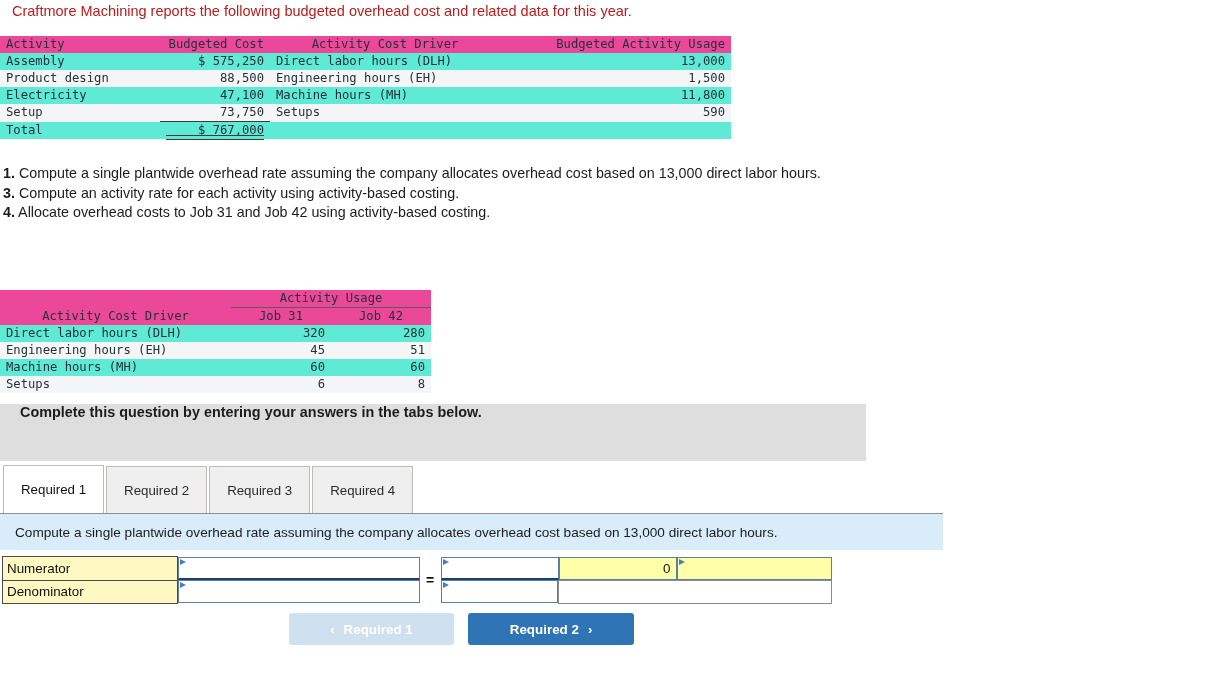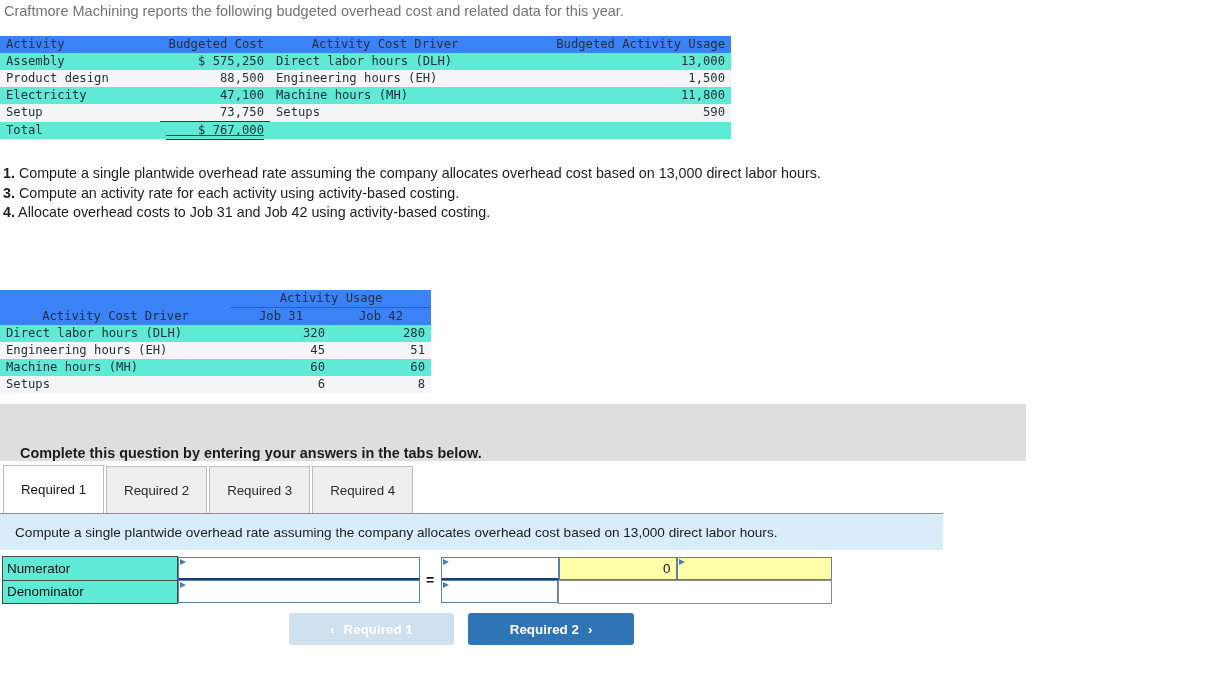--- a/index.html
+++ b/index.html
@@ -8,41 +8,41 @@
     width: 1221px; height: 695px;
     background: #ffffff;
     font-family: "Liberation Sans", sans-serif;
     color: #1a1a1a;
     overflow: hidden;
   }
   .page { position: relative; width: 1221px; height: 695px; }
 
   
   .intro {
-    position: absolute; left: 4px; top: 1px;
-    font-size: 14.5px; line-height: 20px; color: #737373;
+    position: absolute; left: 12px; top: 1px;
+    font-size: 14.5px; line-height: 20px; color: #b91c1c;
     white-space: nowrap;
   }
 
   
   .mono-table {
     position: absolute;
     border-collapse: collapse;
     font-family: "DejaVu Sans Mono", "Liberation Mono", monospace;
     font-size: 12.2px;
     color: #25303b;
   }
   .mono-table td, .mono-table th {
     padding: 0 6px;
     height: 17px;
     line-height: 17px;
     font-weight: normal;
     white-space: pre;
   }
-  .hdr td { background: #3b82f6; }
+  .hdr td { background: #ec4899; }
   .row-a td { background: #5eead4; }
   .row-b td { background: #f4f5f7; }
   .num { text-align: right; }
   .ctr { text-align: center; }
   .ul-single { border-bottom: 1px solid #3a3a3a; }
   .dbl-under {
     position: relative;
   }
   .dbl-under::after {
     content: "";
@@ -71,23 +71,23 @@
     position: absolute; left: 3px; top: 164px; width: 930px;
     font-size: 14.3px; line-height: 19.5px; color: #1c1c1c;
   }
   .required .rq-head { font-weight: bold; }
   .required p { margin: 0; }
   .required b { font-weight: bold; }
 
   
   .grey-banner {
     position: absolute; left: 0px; top: 404px;
-    width: 1026px; height: 57px;
+    width: 866px; height: 57px;
     background: #dedede;
-    display: flex; align-items: flex-end;
+    display: flex; align-items: flex-start;
   }
   .grey-banner span {
     margin-left: 20px;
     font-size: 14.4px; font-weight: bold; color: #1c1c1c;
   }
 
   
   .tabs {
     position: absolute; left: 3px; top: 465px;
     display: flex; align-items: flex-end;
@@ -130,21 +130,21 @@
     border-collapse: collapse;
     font-family: "Liberation Sans", sans-serif;
     font-size: 13.4px;
   }
   table.answer td { padding: 0; vertical-align: middle; }
 
   .lbl-cell {
     width: 175px; height: 23px;
     border: 1px solid #4a4a4a;
     padding-left: 4px !important;
-    color: #111; background: #5eead4;
+    color: #111; background: #fef9c3;
     font-size: 13.4px;
   }
   .lbl-cell.bot { border-top: none; }
 
   .eq-cell {
     width: 21px; text-align: center;
     font-size: 14px; font-weight: bold; color: #111;
     background: #ffffff;
   }
 

